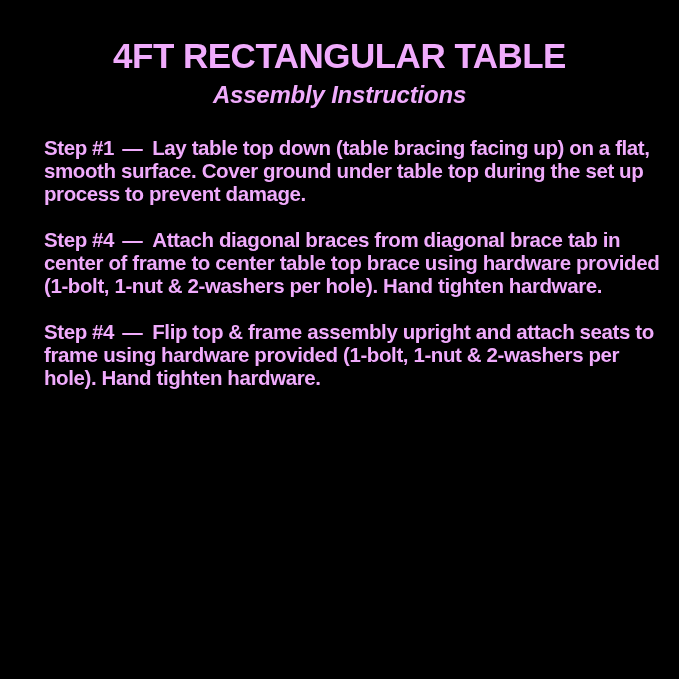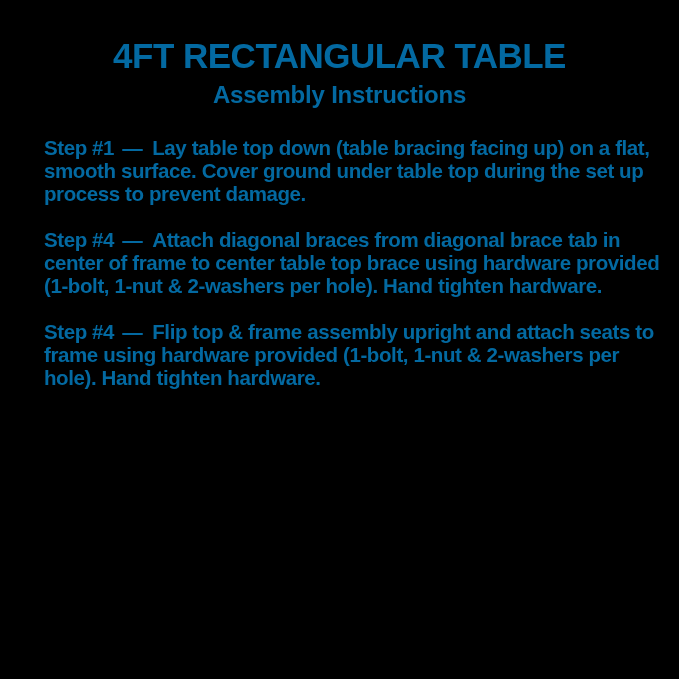--- a/index.html
+++ b/index.html
@@ -11,37 +11,38 @@
     height: 679px;
     background: #000000;
     overflow: hidden;
     font-family: "Liberation Sans", sans-serif;
   }
   .page {
     box-sizing: border-box;
     width: 679px;
     height: 679px;
     background: #000000;
-    color: #0369a1;
+    color: #f0abfc;
     padding-top: 36px;
   }
   .title {
     text-align: center;
     font-size: 35px;
     font-weight: 700;
     letter-spacing: -0.5px;
     line-height: 1.12;
     margin: 0;
   }
   .subtitle {
     text-align: center;
     font-size: 24px;
     font-weight: 700;
     letter-spacing: -0.2px;
     margin: 6px 0 0 0;
+    font-style: italic;
   }
   .steps {
     box-sizing: border-box;
     padding: 27px 15px 0 44px;
   }
   .step {
     font-size: 20.5px;
     font-weight: 700;
     letter-spacing: -0.4px;
     line-height: 23px;

